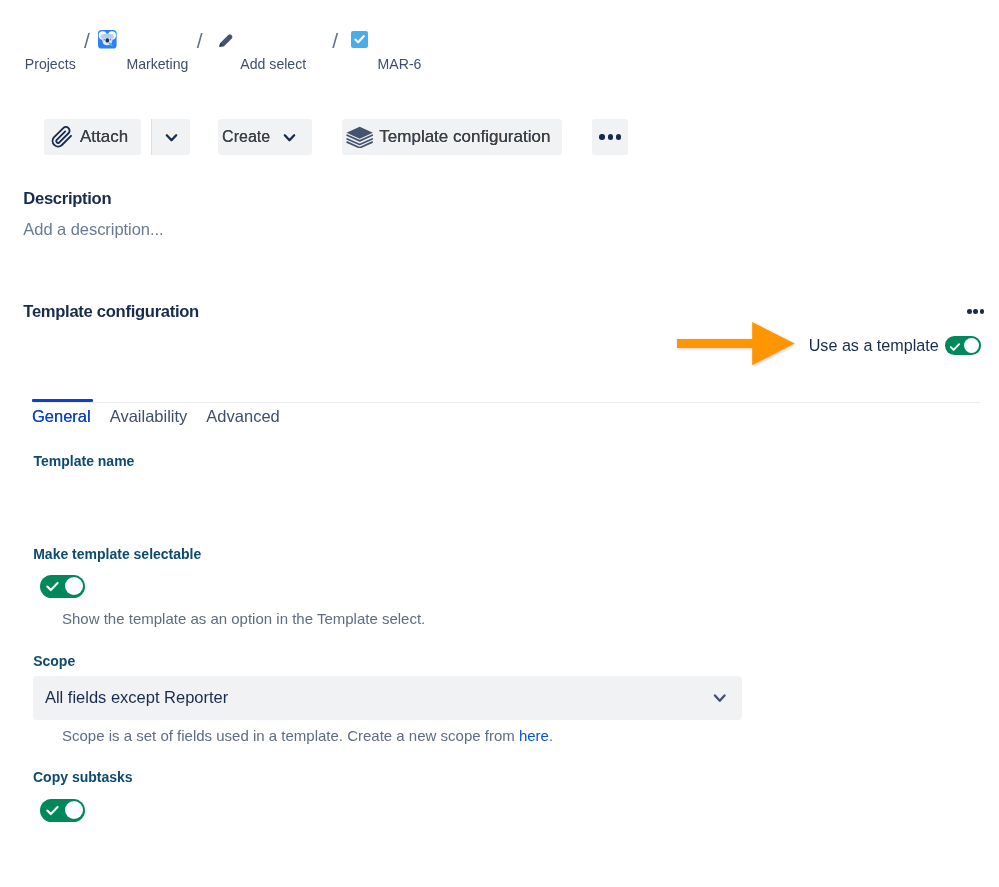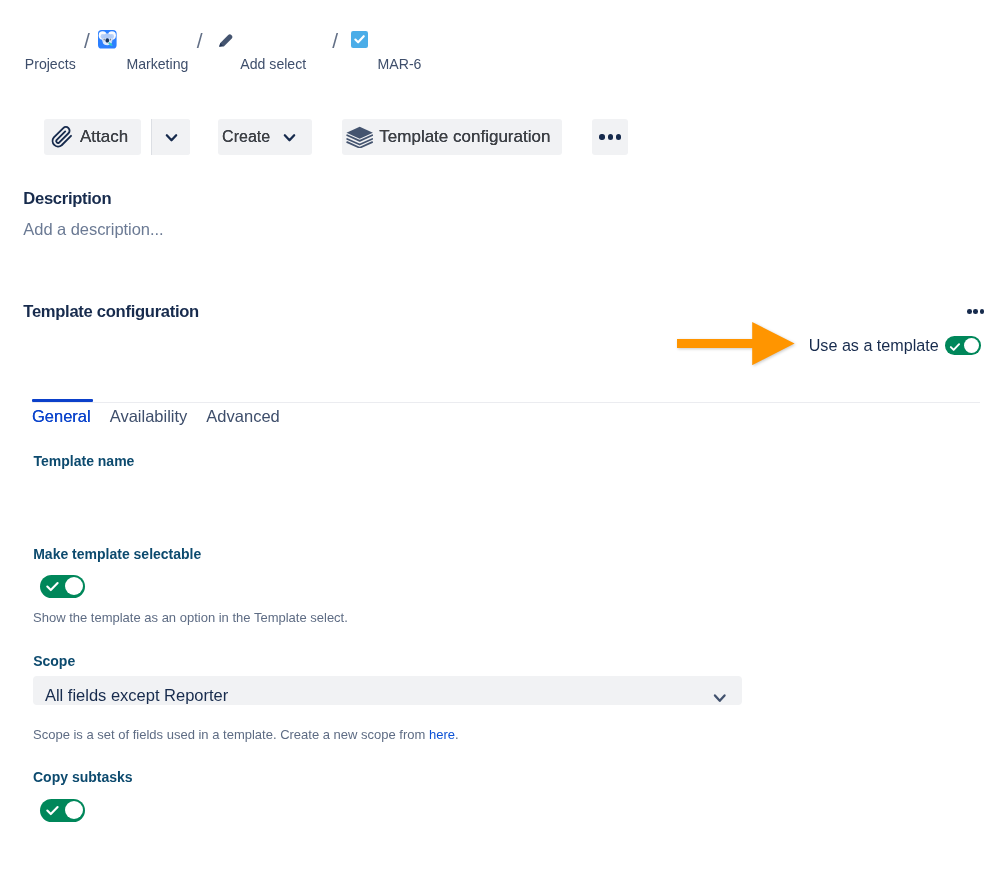--- a/index.html
+++ b/index.html
@@ -81,29 +81,29 @@
 
   
   .tabs { position:absolute; left:32px; top:374px; display:flex; align-items:flex-start; height:24px;margin-top:32px; }
   .tab { font-size:16.5px; color:#3E4E6B; margin-right:19px; cursor:pointer; white-space:nowrap; line-height:20px;}
   .tab.active { color:#0B44CC; text-shadow: 0 0 0.35px #0B44CC; }
   .tab-rule { position:absolute; left:32px; top:401.5px; width:947.5px; height:1.6px; background:#EBECF0; }
   .tab-underline { position:absolute; left:32px; top:399.3px; width:60.5px; height:3.2px; background:#0B40CA; border-radius:1px;}
 
   
   .field-label { position:absolute; font-size:14px; font-weight:700; color:#0c4a6e; }
-  .help-text { position:absolute; font-size:13px; color:#5E6C84; }
+  .help-text { position:absolute; font-size:15px; color:#5E6C84;margin-left:29px; }
   .input-box {
     position:absolute; left:33.5px; width:709px; height:45px; border:2px solid #DFE1E6; border-radius:4px;
     background:#fff; box-sizing:border-box; display:flex; align-items:center; padding:0 11px 0 7.5px;
     font-size:16.5px; color:#172B4D;
   }
   .select-box {
-    position:absolute; left:33.2px; width:709px; height:29px; border:none; border-radius:4px;
-    background:#F1F2F4; box-sizing:border-box; display:flex; align-items:flex-end; padding:0 11.7px;
+    position:absolute; left:33.2px; width:709px; height:44px; border:none; border-radius:4px;
+    background:#F1F2F4; box-sizing:border-box; display:flex; align-items:center; padding:0 11.7px;
     font-size:16.5px; color:#172B4D; cursor:pointer;
   }
   .select-caret { position:absolute; right:13.5px; top:13.3px; }
   .ico { display:inline-flex; align-items:center; }
   a.link { color:#0B52D6; text-decoration:none; }
 </style>
 </head>
 <body>
 
 <div class="page">

